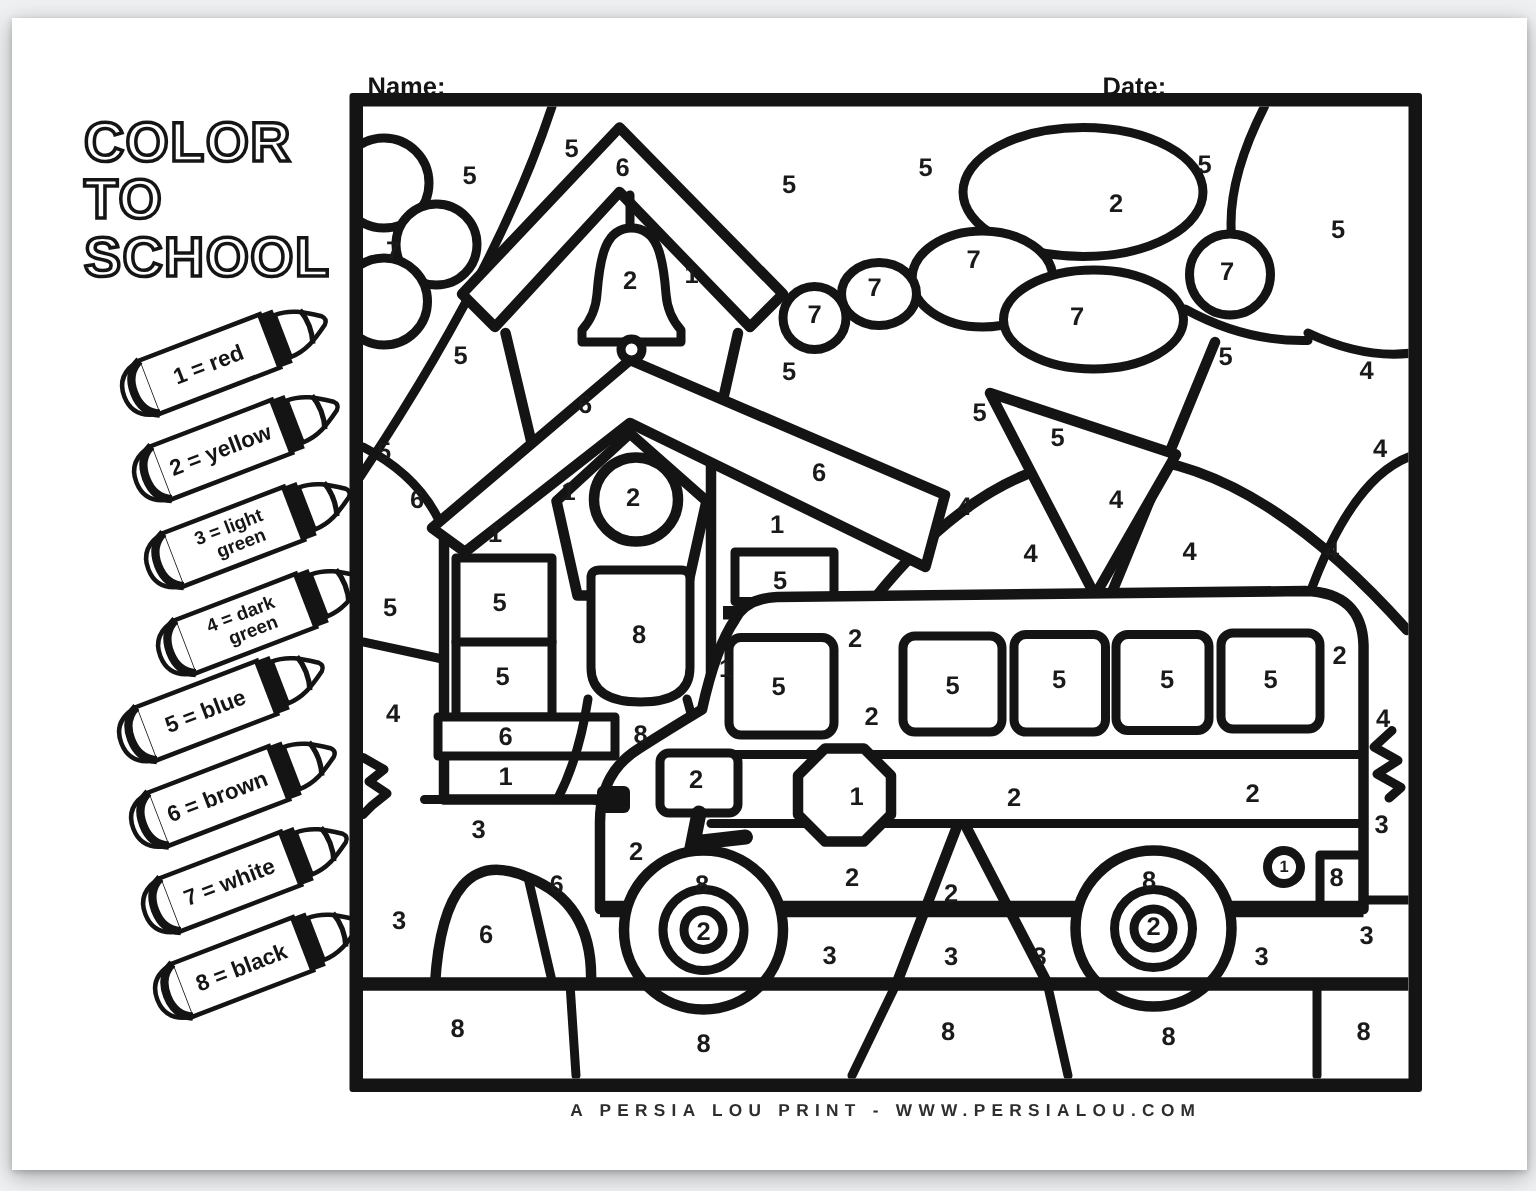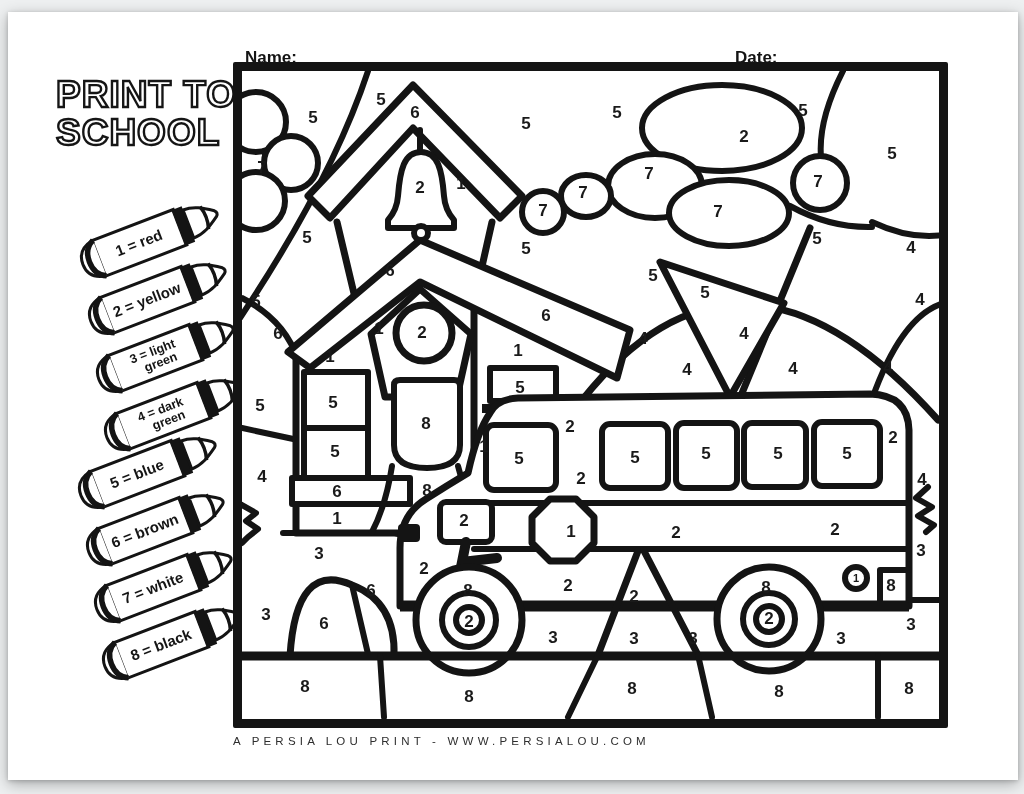--- a/index.html
+++ b/index.html
@@ -25,34 +25,34 @@
   .cr-label.two{font-size:12.5px;}
   
   #picture{position:absolute;left:225px;top:50px;width:715px;height:666px;border:9px solid #141414;border-radius:2px;box-sizing:border-box;background:#fff;}
   #picture *{vector-effect:none;}
   .ln{fill:none;stroke:#141414;stroke-width:6px;stroke-linecap:round;stroke-linejoin:round;}
   .lnw{fill:#ffffff;stroke:#141414;stroke-width:6px;stroke-linecap:round;stroke-linejoin:round;}
   .thick{stroke-width:7px;}
   .num{font-family:"Liberation Sans",sans-serif;font-weight:bold;font-size:17px;fill:#1a1a1a;text-anchor:middle;dominant-baseline:central;}
   .num.small{font-size:11px;}
   
-  .footer{position:absolute;left:225px;top:723px;width:715px;text-align:left;font-size:11.5px;font-weight:400;letter-spacing:4.2px;color:#2e2e2e;}
+  .footer{position:absolute;left:225px;top:723px;width:715px;text-align:center;font-size:11.5px;font-weight:700;letter-spacing:4.2px;color:#2e2e2e;}
 </style>
 </head>
 <body>
 
 <div class="sheet">
 
   <div class="hdr-label name-label">Name:</div>
   <div class="write-line name-line"></div>
   <div class="hdr-label date-label">Date:</div>
   <div class="write-line date-line"></div>
 
   <div class="title-block">
-    <div class="title-line">PRINT TO</div>
+    <div class="title-line">COLOR TO</div>
     <div class="title-line">SCHOOL</div>
   </div>
 
   <div id="crayon-list">
       <div class="crayon c0">
       <svg viewBox="0 0 160 48" width="168" height="48">
         <rect x="23" y="5" width="87" height="38" fill="#fff" stroke="#141414" stroke-width="3"></rect>
         <path d="M 24 5 Q 6 8 6 24 Q 6 40 24 43" fill="#fff" stroke="#141414" stroke-width="3"></path>
         <path d="M 24 5 Q 13 10 13 24 Q 13 38 24 43" fill="none" stroke="#141414" stroke-width="5.5"></path>
         <rect x="108" y="5" width="11" height="38" fill="#141414"></rect>

